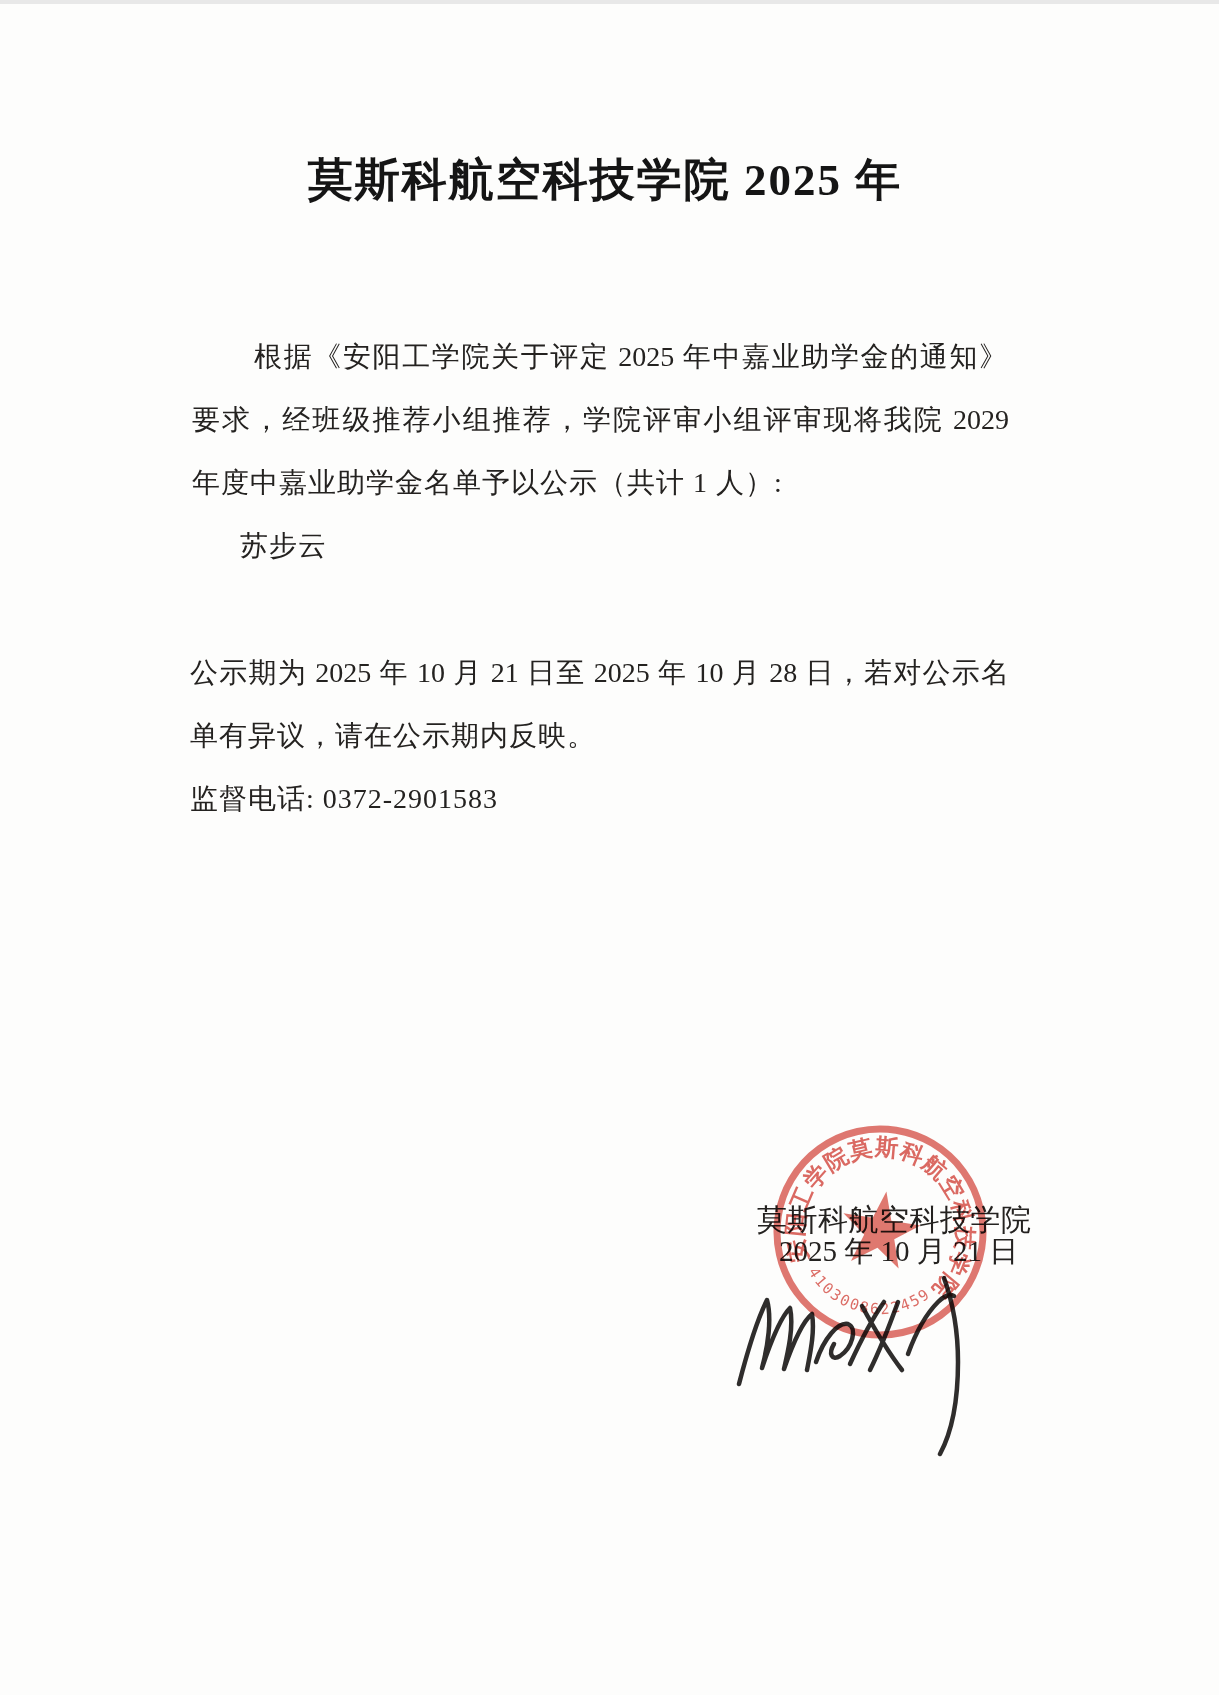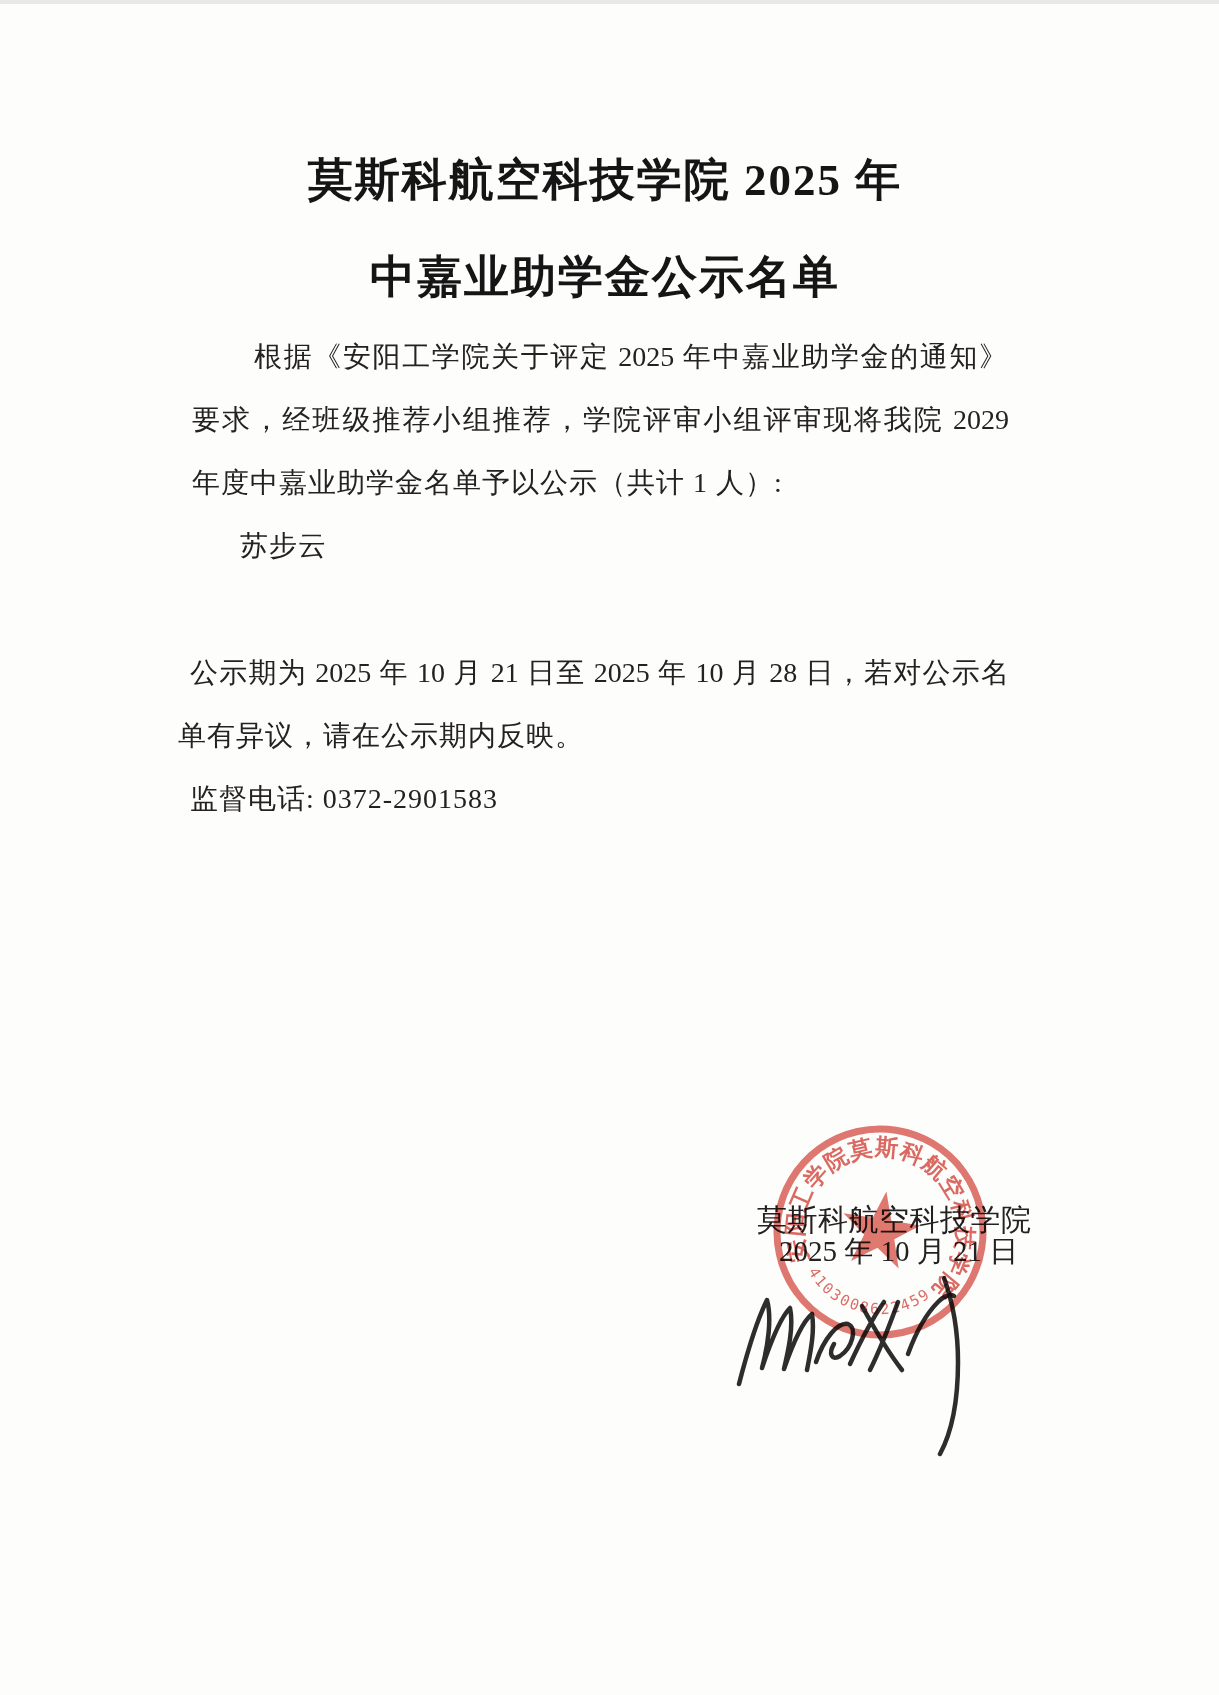--- a/index.html
+++ b/index.html
@@ -42,30 +42,29 @@
   #stamp-svg{mix-blend-mode:multiply;}
   #sign-svg{mix-blend-mode:multiply;}
   .stroke{fill:none;stroke:#1d1b1a;stroke-width:4.5;stroke-linecap:round;stroke-linejoin:round;opacity:.92;}
 </style>
 </head>
 <body>
 
 <div id="page">
 
   <div class="abs title" style="top:146px;">莫斯科航空科技学院 2025 年</div>
-  <div class="abs title" style="top:243px;">中嘉业助学金公示名单</div>
 
   <div class="abs bodyline just" style="top:334px;left:254px;width:753px;">根据《安阳工学院关于评定 2025 年中嘉业助学金的通知》</div>
   <div class="abs bodyline just" style="top:397px;left:192px;width:817px;">要求，经班级推荐小组推荐，学院评审小组评审现将我院 2029</div>
   <div class="abs bodyline" style="top:460px;left:192px;">年度中嘉业助学金名单予以公示（共计 1 人）:</div>
 
   <div class="abs bodyline" style="top:523px;left:240px;">苏步云</div>
 
   <div class="abs bodyline just" style="top:650px;left:190px;width:819px;">公示期为 2025 年 10 月 21 日至 2025 年 10 月 28 日，若对公示名</div>
-  <div class="abs bodyline" style="top:713px;left:178px;">单有异议，请在公示期内反映。</div>
+  <div class="abs bodyline" style="top:713px;left:190px;">单有异议，请在公示期内反映。</div>
   <div class="abs bodyline" style="top:776px;left:190px;">监督电话: 0372-2901583</div>
 
   <div class="abs sigline" style="top:1196px;left:757px;letter-spacing:0.5px;">莫斯科航空科技学院</div>
   <div class="abs sigline" style="top:1228px;left:779px;font-size:29px;">2025 年 10 月 21 日</div>
 
   <svg id="stamp-svg" class="abs" style="top:1112px;left:764px;" width="232" height="232" viewBox="0 0 232 232">
     <defs>
       <path id="arcTop" d="M 116,193 A 77,77 0 1,1 116,39 A 77,77 0 1,1 116,193" fill="none"></path>
       <path id="arcBottom" d="M 43.6,154.5 A 82,82 0 0,0 188.4,154.5" fill="none"></path>
     </defs>

